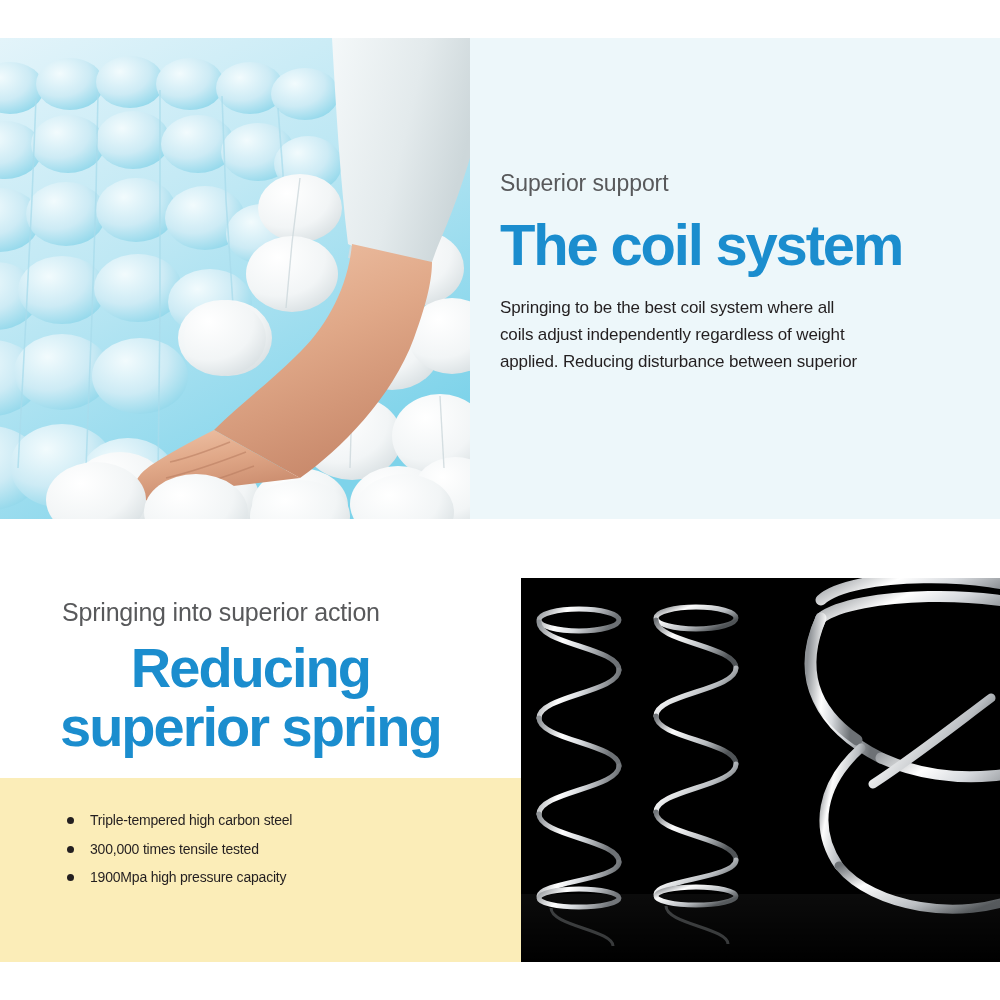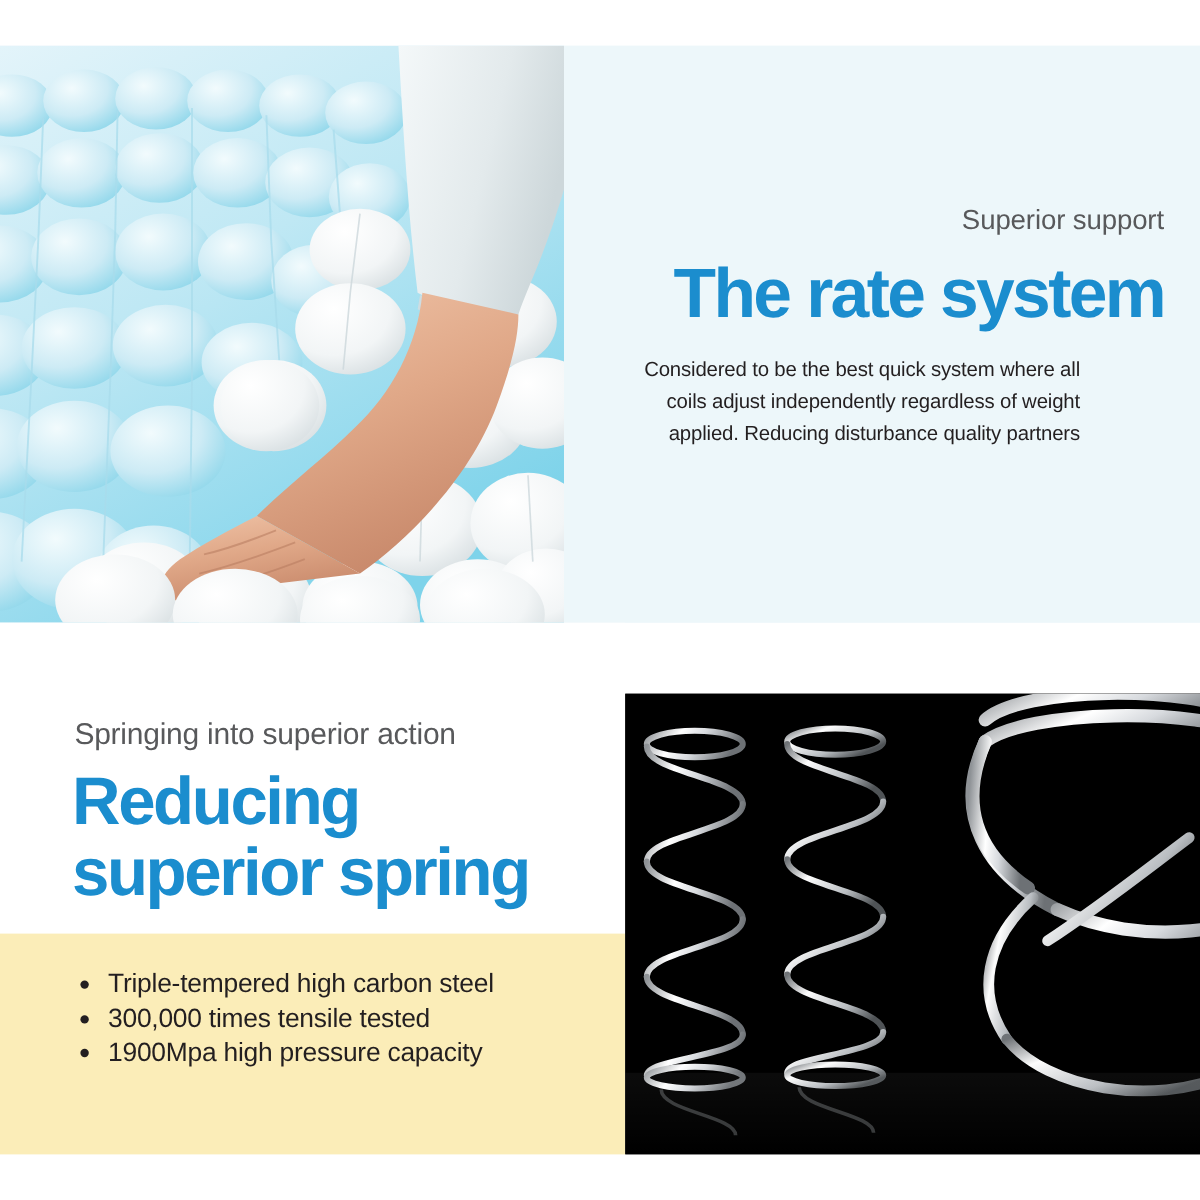--- a/index.html
+++ b/index.html
@@ -6,21 +6,21 @@
   body{
     width:1000px;height:1000px;
     background:#ffffff;
     font-family:"Liberation Sans", sans-serif;
     overflow:hidden;
     position:relative;
   }
   .page{position:relative;width:1000px;height:1000px;background:#fff;overflow:hidden;}
 
   
-  .top-section{position:absolute;left:0;top:38px;width:800px;height:481px;text-align:right;}
+  .top-section{position:absolute;left:0;top:38px;width:800px;height:481px;}
   .top-panel{
     position:absolute;left:470px;top:0;width:530px;height:481px;
     background:#edf7fa;
   }
   .coil-photo{
     position:absolute;left:0;top:0;width:470px;height:481px;
     overflow:hidden;background:#eaf6fa;
   }
   .coil-photo svg{display:block;width:470px;height:481px;}
 
@@ -43,41 +43,41 @@
   .body-copy{
     color:#231f20;
     font-size:17px;
     line-height:27px;
     margin-top:18px;
     width:400px;
     letter-spacing:-0.15px;
   }
 
   
-  .bottom-left{position:absolute;left:0;top:519px;width:521px;height:443px;background:#ffffff;}
+  .bottom-left{position:absolute;left:0;top:519px;width:521px;height:443px;background:#ffffff;text-align:center;}
   .bl-kicker{
     position:absolute;left:62px;top:77px;
     color:#58595b;font-size:25px;line-height:32px;font-weight:400;letter-spacing:-0.2px;
   }
   .bl-title{
     position:absolute;left:60px;top:119px;
     color:#1b8dce;font-size:56px;line-height:59px;font-weight:bold;letter-spacing:-2px;
   }
   .yellow-band{
     position:absolute;left:0;top:778px;width:521px;height:184px;background:#fbedb8;
   }
   .bullets{
     position:absolute;left:62px;top:806px;width:420px;
     margin:0;padding:0;list-style:none;
   }
   .bullets li{
     position:relative;
     padding-left:28px;
     color:#231f20;
-    font-size:22px;
+    font-size:14px;
     line-height:28.5px;
     letter-spacing:-0.2px;
   }
   .bullets li .dot{
     position:absolute;left:5px;top:11px;
     width:7px;height:7px;border-radius:50%;background:#231f20;
   }
 
   .spring-photo{
     position:absolute;left:521px;top:578px;width:479px;height:384px;
@@ -220,25 +220,25 @@
         <ellipse cx="196" cy="474" rx="52" ry="38" fill="url(#cWhite)"></ellipse>
         <ellipse cx="300" cy="478" rx="50" ry="36" fill="url(#cWhite)"></ellipse>
         <ellipse cx="404" cy="474" rx="50" ry="38" fill="url(#cWhite)"></ellipse>
       </svg>
     </div>
 
     <div class="top-text">
       <div class="kicker">
         <div>Superior support</div>
       </div>
-      <div class="big-title">The rate system</div>
+      <div class="big-title">The coil system</div>
       <div class="body-copy">
-        <div>Considered to be the best quick system where all</div>
+        <div>Springing to be the best coil system where all</div>
         <div>coils adjust independently regardless of weight</div>
-        <div>applied. Reducing disturbance quality partners</div>
+        <div>applied. Reducing disturbance between superior</div>
       </div>
     </div>
   </div>
 
   <div class="bottom-left">
     <div class="bl-kicker">Springing into superior action</div>
     <div class="bl-title">
       <div>Reducing</div>
       <div>superior spring</div>
     </div>

